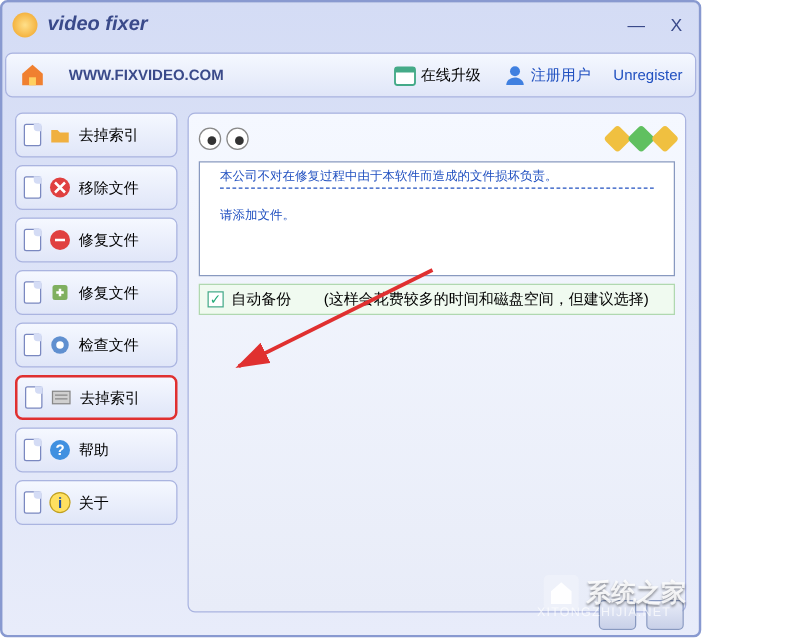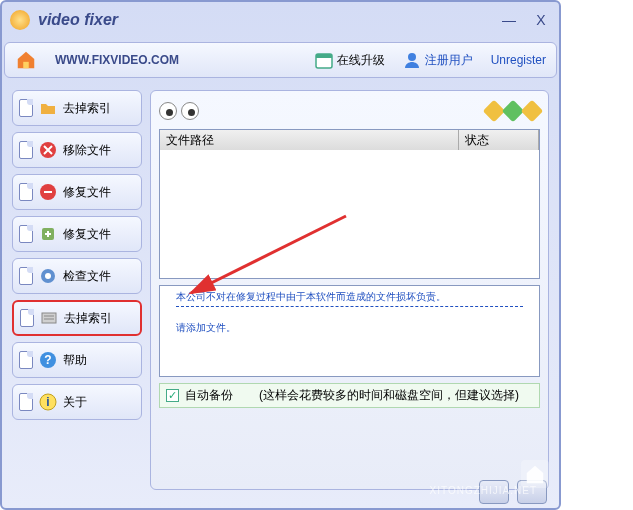--- a/index.html
+++ b/index.html
@@ -183,26 +183,20 @@
           <div class="eye"></div>
           <div class="eye"></div>
         </div>
         <div class="hex-cluster">
           <div class="hex" style="background:#f0c040"></div>
           <div class="hex" style="background:#60c060"></div>
           <div class="hex" style="background:#f0c040"></div>
         </div>
       </div>
 
-      <div class="table-box">
-        <div class="table-head">
-          <div class="th th-path">文件路径</div>
-          <div class="th th-status">状态</div>
-        </div>
-      </div>
 
       <svg class="arrow" width="170" height="100">
         <defs>
             <marker id="ah" markerWidth="10" markerHeight="10" refX="8" refY="3" orient="auto">
               <path d="M0 0L9 3L0 6z" fill="#e03030"></path>
             </marker>
           </defs>
         <line x1="165" y1="5" x2="10" y2="82" stroke="#e03030" stroke-width="3" marker-end="url(#ah)"></line>
       </svg>
 
@@ -224,16 +218,17 @@
     <div class="ft-btn"></div>
     <div class="ft-btn"></div>
   </div>
 
   <div class="watermark">
     <div class="wm-icon">
       <svg width="22" height="22" viewBox="0 0 24 24">
           <path fill="#fff" d="M3 11l9-8 9 8v11H3z" opacity=".9"></path>
         </svg>
     </div>
+    <span>系统之家</span>
   </div>
   <div class="wm-sub">XITONGZHIJIA.NET</div>
 
 </div>
 
 </body></html>

